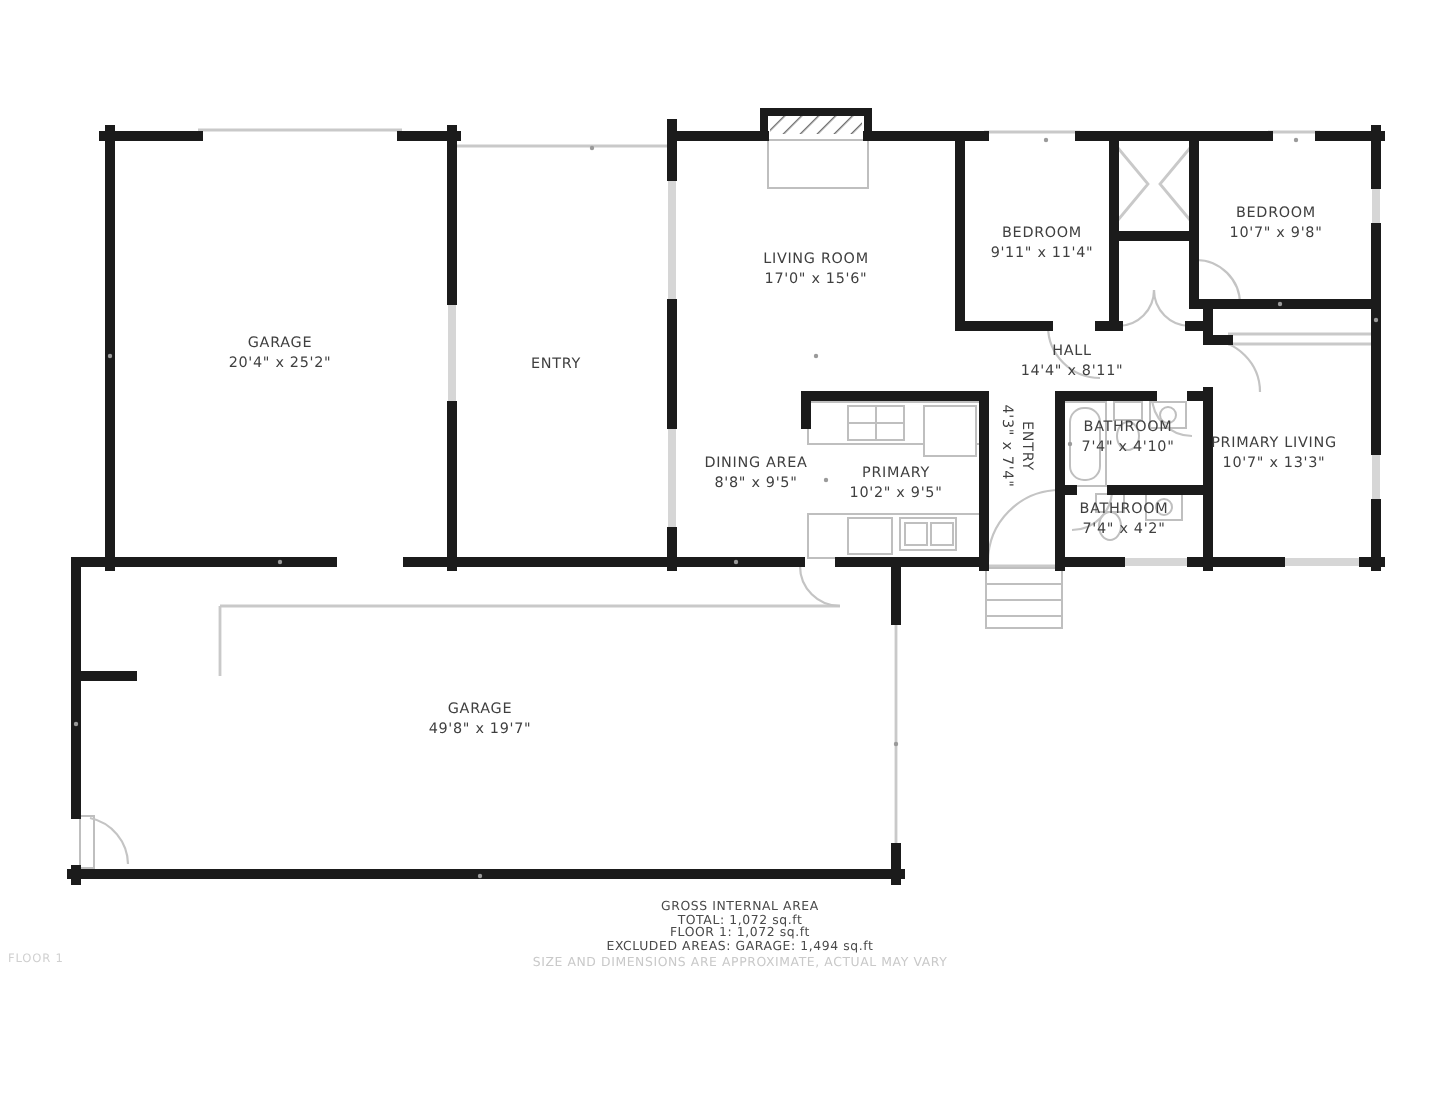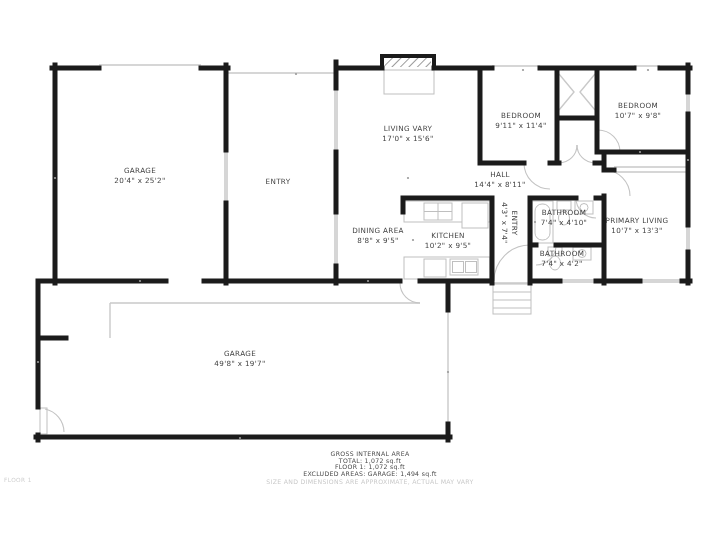--- a/index.html
+++ b/index.html
@@ -162,32 +162,32 @@
   </svg>
 
   <div class="room-label" style="left:140px;top:176px">
     <span>GARAGE</span>
     <span>20'4" x 25'2"</span>
   </div>
   <div class="room-label" style="left:278px;top:182px">
     <span>ENTRY</span>
   </div>
   <div class="room-label" style="left:408px;top:134px">
-    <span>LIVING VARY</span>
+    <span>LIVING ROOM</span>
     <span>17'0" x 15'6"</span>
   </div>
   <div class="room-label" style="left:521px;top:121px">
     <span>BEDROOM</span>
     <span>9'11" x 11'4"</span>
   </div>
   <div class="room-label" style="left:638px;top:111px">
     <span>BEDROOM</span>
     <span>10'7" x 9'8"</span>
   </div>
-  <div class="room-label" style="left:500px;top:180px">
+  <div class="room-label" style="left:536px;top:180px">
     <span>HALL</span>
     <span>14'4" x 8'11"</span>
   </div>
   <div class="room-label rot90" style="left:509px;top:223px">
     <span>ENTRY</span>
     <span>4'3" x 7'4"</span>
   </div>
   <div class="room-label" style="left:564px;top:218px">
     <span>BATHROOM</span>
     <span>7'4" x 4'10"</span>
@@ -198,21 +198,21 @@
   </div>
   <div class="room-label" style="left:562px;top:259px">
     <span>BATHROOM</span>
     <span>7'4" x 4'2"</span>
   </div>
   <div class="room-label" style="left:378px;top:236px">
     <span>DINING AREA</span>
     <span>8'8" x 9'5"</span>
   </div>
   <div class="room-label" style="left:448px;top:241px">
-    <span>KITCHEN</span>
+    <span>PRIMARY</span>
     <span>10'2" x 9'5"</span>
   </div>
   <div class="room-label" style="left:240px;top:359px">
     <span>GARAGE</span>
     <span>49'8" x 19'7"</span>
   </div>
 
   <div class="summary">
     <span class="line">GROSS INTERNAL AREA</span>
     <span class="line">TOTAL: 1,072 sq.ft</span>

